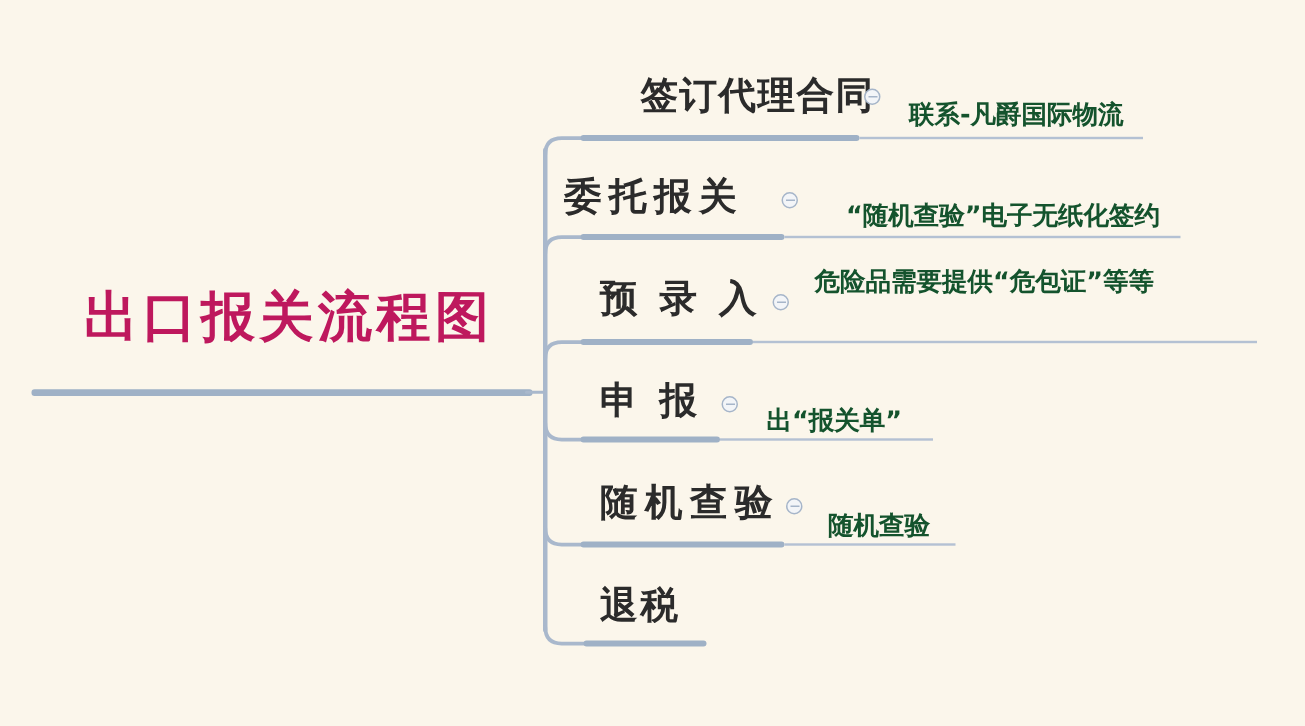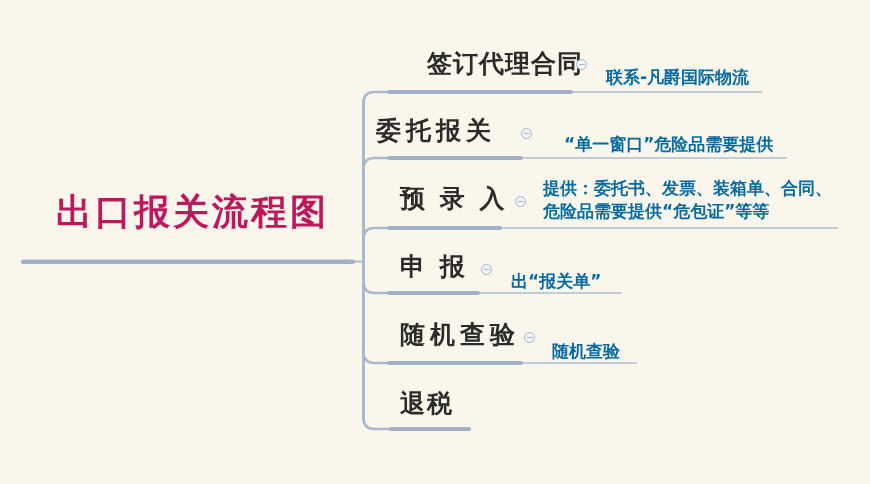--- a/index.html
+++ b/index.html
@@ -27,21 +27,21 @@
   }
   #t1{left:400px;top:48px;letter-spacing:1px;margin-left:27px;}
   #t2{left:376px;top:115px;letter-spacing:5px;}
   #t3{left:400px;top:183px;letter-spacing:3px;}
   #t4{left:400px;top:251px;letter-spacing:3px;}
   #t5{left:400px;top:319px;letter-spacing:5px;}
   #t6{left:400px;top:388px;letter-spacing:2px;text-align:center;}
 
   .note{
     position:absolute;z-index:2;
-    font-size:17px;font-weight:600;color:#0369a1;
+    font-size:17px;font-weight:600;color:#14532d;
     white-space:nowrap;line-height:23px;
   }
   #n1{left:606px;top:66px;}
   #n2{left:564px;top:133px;}
   #n3{left:543px;top:177px;}
   #n4{left:511px;top:270px;text-align:center;}
   #n5{left:552px;top:340px;}
 
   .collapse{
     position:absolute;z-index:2;
@@ -110,24 +110,23 @@
   <span class="collapse" id="i1"></span>
   <span class="collapse" id="i2"></span>
   <span class="collapse" id="i3"></span>
   <span class="collapse" id="i4"></span>
   <span class="collapse" id="i5"></span>
 
   <div class="note" id="n1">
     <div>联系-凡爵国际物流</div>
   </div>
   <div class="note" id="n2">
-    <div>“单一窗口”危险品需要提供</div>
+    <div>“随机查验”电子无纸化签约</div>
   </div>
   <div class="note" id="n3">
-    <div>提供：委托书、发票、装箱单、合同、</div>
     <div>危险品需要提供“危包证”等等</div>
   </div>
   <div class="note" id="n4">
     <div>出“报关单”</div>
   </div>
   <div class="note" id="n5">
     <div>随机查验</div>
   </div>
 
 </div>

